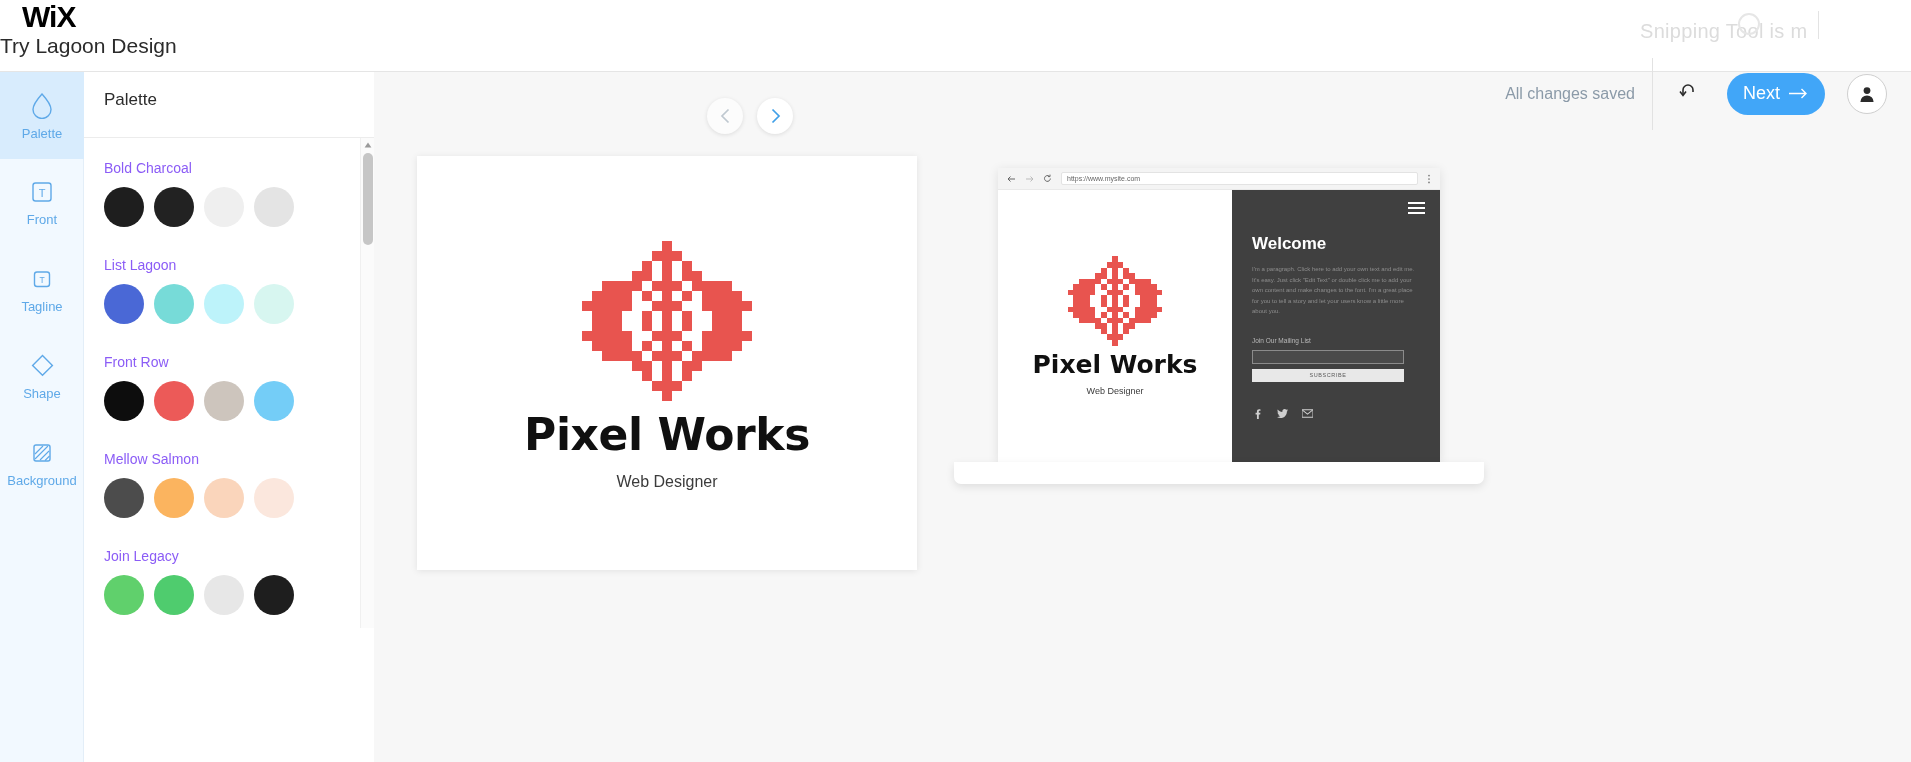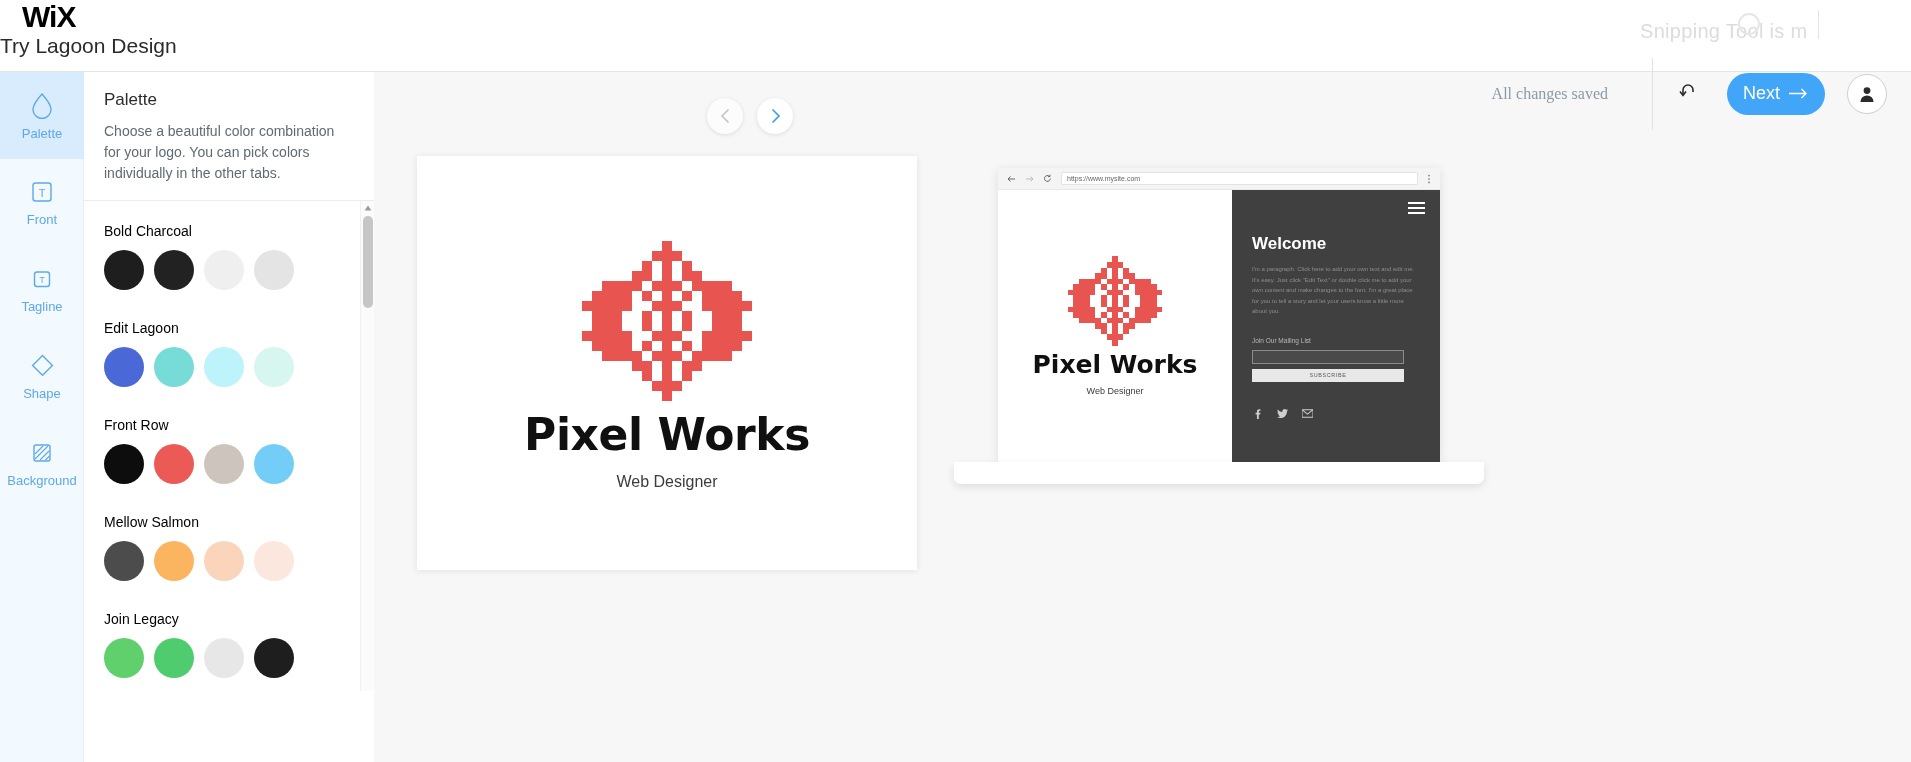--- a/index.html
+++ b/index.html
@@ -29,21 +29,21 @@
     margin: 0 22px;
   }
   .header-title {
     font-size: 21px; color: #2b2b2b; font-weight: 400;
   }
   .header-right {
     margin-left: auto; display: flex; align-items: center;
     height: 100%;
   }
   .saved-text {
-    font-size: 16px; color: #8b9aa8; margin-right: 44px; font-family: Liberation Serif, serif;
+    font-size: 16px; color: #8b9aa8; margin-right: 17px;
   }
   .header-sep {
     width: 1px; height: 72px; background: #e2e2e2;
   }
   .undo-btn {
     width: 44px; height: 44px; margin: 0 6px 0 14px;
     display: flex; align-items: center; justify-content: center;
     cursor: pointer;
   }
   .ghost-overlay {
@@ -118,21 +118,21 @@
   .panel-scroll-wrap {
     position: relative;
     width: 290px; height: 490px;
     overflow: hidden;
   }
   .palette-list {
     padding: 22px 0 0 0;
   }
   .palette-group { margin-bottom: 30px; padding-left: 20px; }
   .palette-name {
-    font-size: 14px; color: #000000; margin-bottom: 11px;
+    font-size: 14px; color: #8b5cf6; margin-bottom: 11px;
   }
   .swatch-row { display: flex; gap: 10px; }
   .swatch {
     width: 40px; height: 40px; border-radius: 50%;
     cursor: pointer;
   }
   .panel-scrollbar {
     position: absolute; top: 0; right: 0;
     width: 14px; height: 490px;
     background: #fbfbfb; border-left: 1px solid #f0f0f0;
@@ -348,36 +348,35 @@
       <rect x="5" y="5" width="16" height="16" rx="2" fill="none" stroke="#5fa9e8" stroke-width="1.4"></rect>
       <path d="M6 14 L14 6 M6 19 L19 6 M11 20 L20 11 M16 20.5 L20.5 16" stroke="#5fa9e8" stroke-width="1.1" fill="none"></path>
     </svg>
     <span class="rail-label">Background</span>
   </div>
 </div>
 
 <div class="panel">
   <div class="panel-head">
     <div class="panel-title">Palette</div>
-    <div class="panel-desc">Choose a beautiful color combination for your logo. You can pick colors individually in the other tabs.</div>
   </div>
 
   <div class="panel-scroll-wrap">
     <div class="palette-list" id="palette-list">
         <div class="palette-group">
           <div class="palette-name">Bold Charcoal</div>
           <div class="swatch-row">
             <div class="swatch" style="background: rgb(30, 30, 30);"></div>
             <div class="swatch" style="background: rgb(34, 34, 34);"></div>
             <div class="swatch" style="background: rgb(239, 239, 239);"></div>
             <div class="swatch" style="background: rgb(228, 228, 228);"></div>
           </div>
         </div>
         <div class="palette-group">
-          <div class="palette-name">Edit Lagoon</div>
+          <div class="palette-name">List Lagoon</div>
           <div class="swatch-row">
             <div class="swatch" style="background: rgb(74, 104, 214);"></div>
             <div class="swatch" style="background: rgb(119, 219, 216);"></div>
             <div class="swatch" style="background: rgb(189, 243, 250);"></div>
             <div class="swatch" style="background: rgb(215, 246, 240);"></div>
           </div>
         </div>
         <div class="palette-group">
           <div class="palette-name">Front Row</div>
           <div class="swatch-row">

